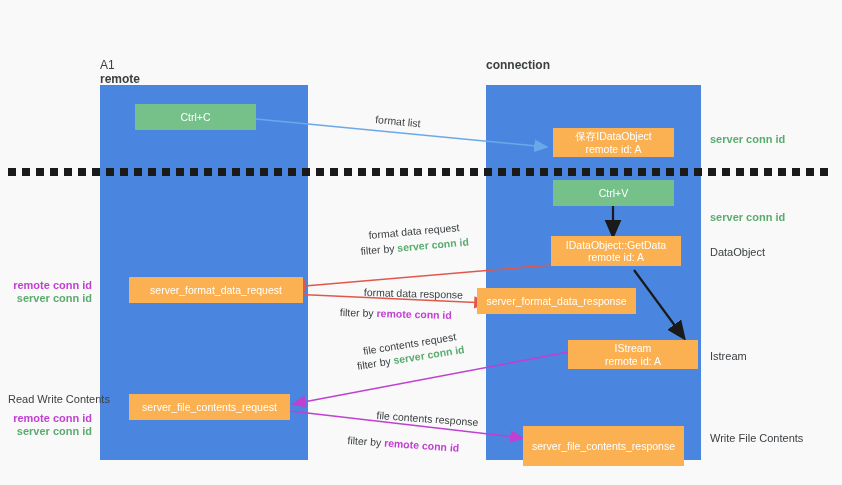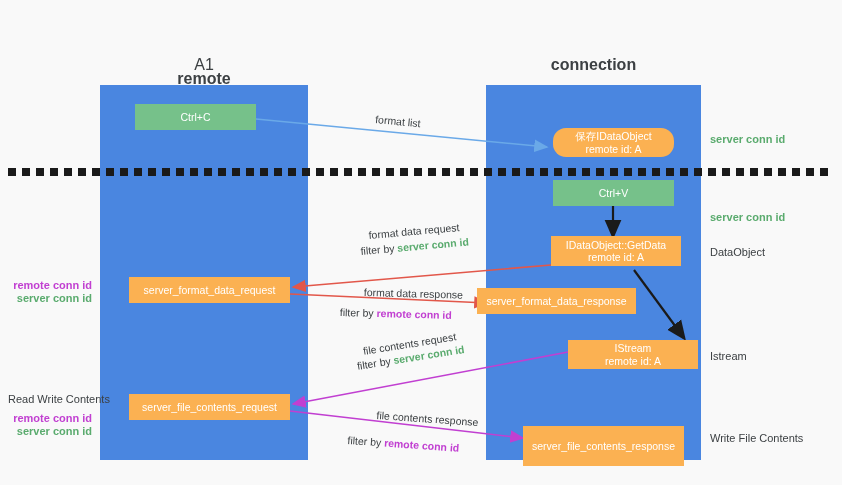--- a/index.html
+++ b/index.html
@@ -16,21 +16,21 @@
   
   #wires{position:absolute;left:0;top:0;width:842px;height:485px;pointer-events:none;}
 
   
   .title{
     position:absolute;left:0;top:10px;width:842px;
     text-align:center;font-size:15px;line-height:20px;color:#3c4043;
   }
 
   
-  .lane-head{position:absolute;text-align:center;font-size:16px;line-height:14px;color:#3c4043;}
+  .lane-head{position:absolute;text-align:left;font-size:12px;line-height:14px;color:#3c4043;}
   .lane-head .ttl{display:block;}
   .lane-head .sub{display:block;font-weight:bold;}
 
   
   .lane{position:absolute;background:#4a86e0;}
   #laneA{left:100px;top:85px;width:208px;height:375px;}
   #laneB{left:486px;top:85px;width:215px;height:375px;}
 
   
   .box{
@@ -108,35 +108,35 @@
 
     <path d="M290,411 L523,438" stroke="#c13fd1" stroke-width="1.6" fill="none" marker-end="url(#ahMag)"></path>
   </svg>
 
   <div id="divider"></div>
 
   <div class="box green" style="left:135px;top:104px;width:121px;height:26px;">
     <span>Ctrl+C</span>
   </div>
 
-  <div class="box orange" style="left:553px;top:128px;width:121px;height:29px;border-radius:13px;">
+  <div class="box orange" style="left:553px;top:128px;width:121px;height:29px;">
     <span>保存IDataObject</span>
     <span class="l2">remote id: A</span>
   </div>
 
   <div class="box green" style="left:553px;top:180px;width:121px;height:26px;">
     <span>Ctrl+V</span>
   </div>
 
   <div class="box orange" style="left:551px;top:236px;width:130px;height:30px;">
     <span>IDataObject::GetData</span>
     <span class="l2">remote id: A</span>
   </div>
 
-  <div class="box orange" style="left:129px;top:277px;width:161px;height:24px;">
+  <div class="box orange" style="left:129px;top:277px;width:174px;height:24px;">
     <span>server_format_data_request</span>
   </div>
 
   <div class="box orange" style="left:477px;top:288px;width:159px;height:24px;">
     <span>server_format_data_response</span>
   </div>
 
   <div class="box orange" style="left:568px;top:340px;width:130px;height:29px;">
     <span>IStream</span>
     <span class="l2">remote id: A</span>

